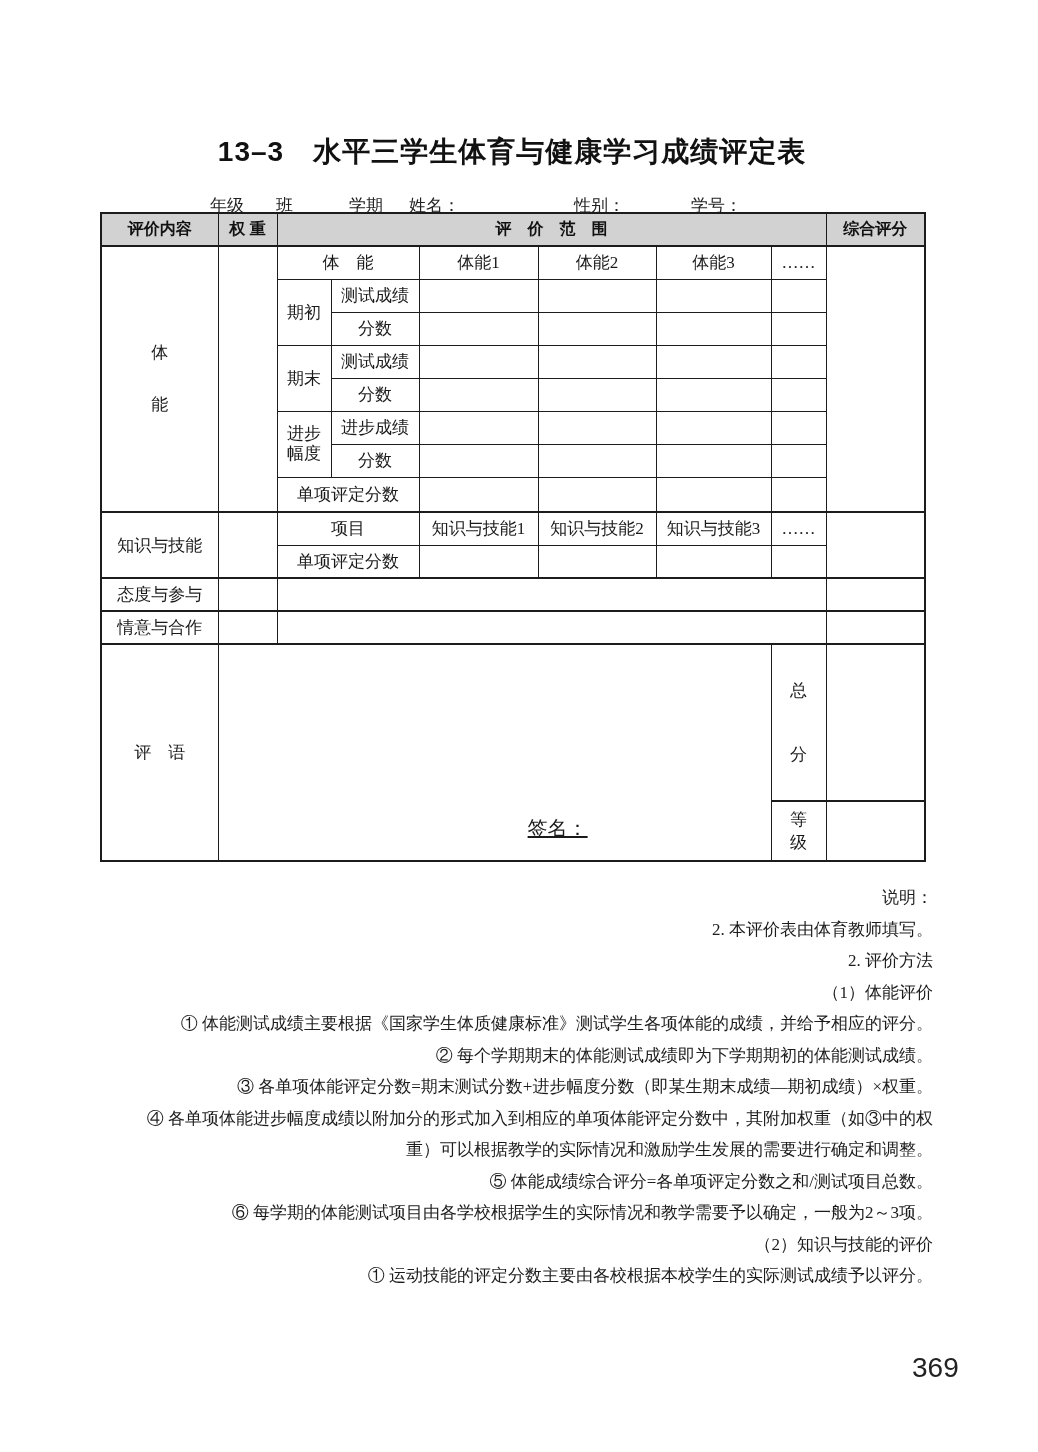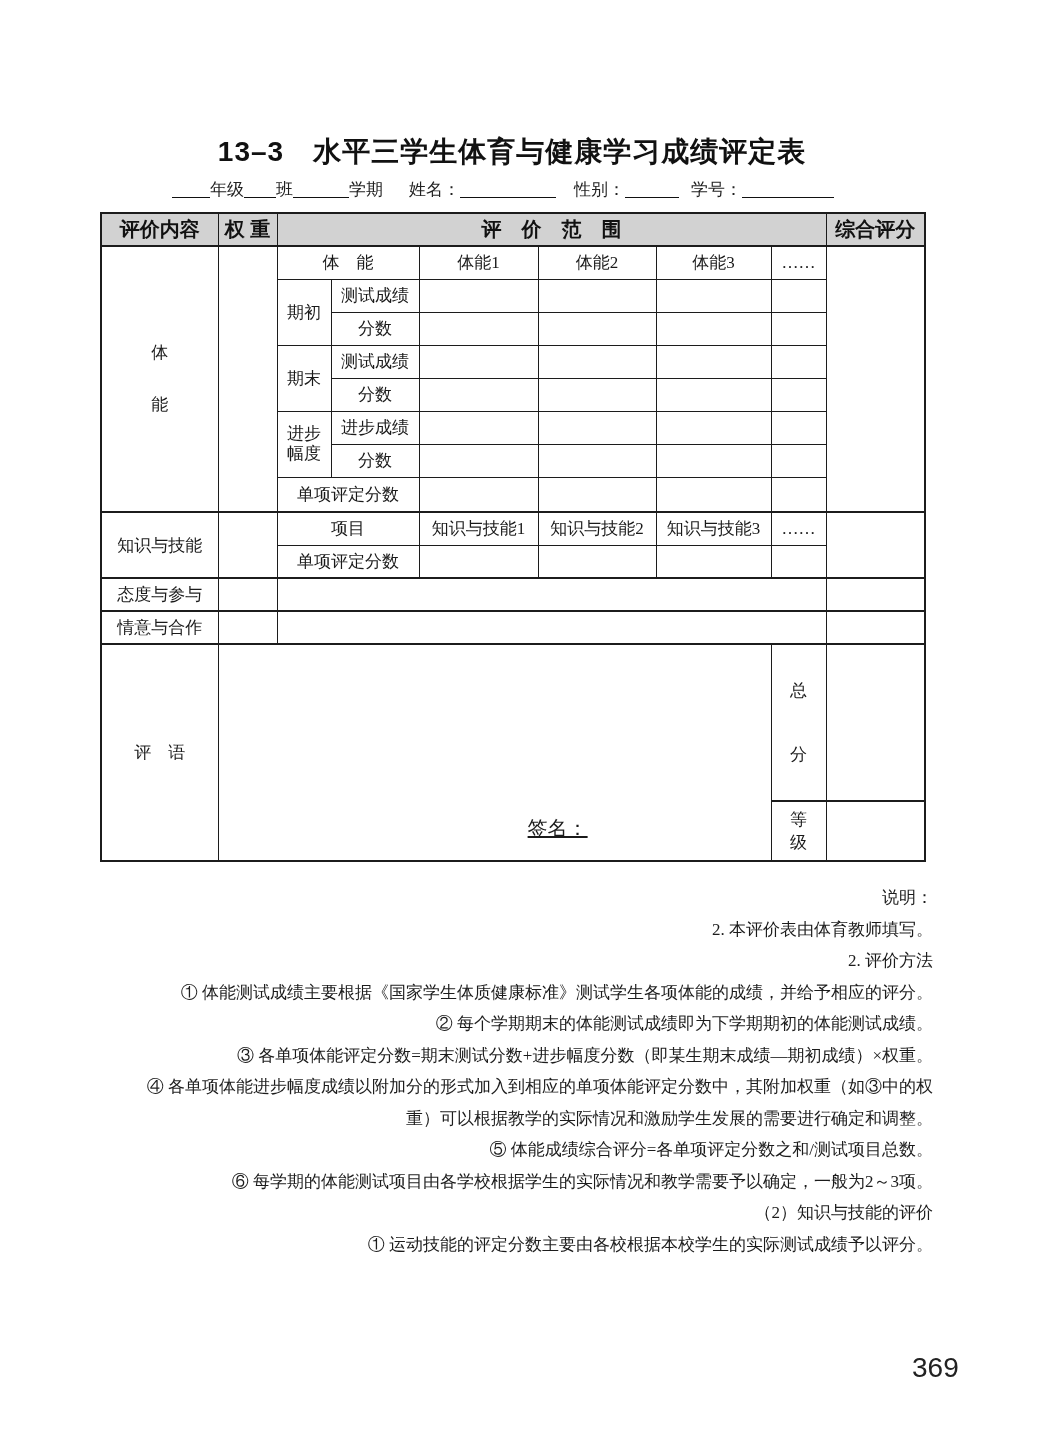--- a/index.html
+++ b/index.html
@@ -8,21 +8,21 @@
     font-family:"Liberation Serif","DejaVu Serif",serif;color:#1a1a1a;
     overflow:hidden;
   }
   .doc-title{
     position:absolute;top:133px;left:100px;width:824px;text-align:center;
     font-family:"Liberation Sans","DejaVu Sans",sans-serif;
     font-weight:bold;font-size:28px;letter-spacing:1px;color:#111;
   }
   
   .info-line{
-    position:absolute;top:178px;left:100px;width:824px;
+    position:absolute;top:194px;left:100px;width:824px;
     font-size:17px;white-space:nowrap;color:#222;
   }
   .info-inner{margin-left:72px;}
   .blank{
     display:inline-block;border-bottom:1.5px solid #111;
     height:17px;vertical-align:-3px;
   }
   .w38{width:38px}.w32{width:32px}.w56{width:56px}
   .w96{width:96px}.w54{width:54px}.w92{width:92px}
   .g26{display:inline-block;width:26px}
@@ -35,21 +35,21 @@
     border:1px solid #1c1c1c;padding:0;text-align:center;vertical-align:middle;
     font-size:17px;color:#1a1a1a;overflow:hidden;
   }
   tr.h33{height:33px}
   tr.h35{height:35px}
   tr.h157{height:157px}
   tr.h60{height:60px}
   td.hd{
     background:#d2d2d2;
     font-family:"Liberation Sans","DejaVu Sans",sans-serif;
-    font-weight:bold;font-size:20px;color:#111;
+    font-weight:bold;font-size:16px;color:#111;
     border-bottom:2px solid #1c1c1c;
   }
   tr.sec td{border-top:2px solid #1c1c1c;}
   .stk53{white-space:pre-line;line-height:52px;}
   .stk33{white-space:pre-line;line-height:20px;margin-left:44px;}
   .stk64{white-space:pre-line;line-height:64px;}
   .stk23{white-space:pre-line;line-height:23px;}
   td.cmt{position:relative;}
   .sig{position:absolute;left:56%;bottom:18px;font-size:20px;text-decoration:underline;}
   
@@ -210,20 +210,21 @@
     <td></td>
   </tr>
 </tbody>
     </table>
 </div>
 
 <div class="notes">
   <p>说明：</p>
   <p>2. 本评价表由体育教师填写。</p>
   <p>2. 评价方法</p>
+  <p>（1）体能评价</p>
   <p>① 体能测试成绩主要根据《国家学生体质健康标准》测试学生各项体能的成绩，并给予相应的评分。</p>
   <p>② 每个学期期末的体能测试成绩即为下学期期初的体能测试成绩。</p>
   <p>③ 各单项体能评定分数=期末测试分数+进步幅度分数（即某生期末成绩—期初成绩）×权重。</p>
   <p>④ 各单项体能进步幅度成绩以附加分的形式加入到相应的单项体能评定分数中，其附加权重（如③中的权重）可以根据教学的实际情况和激励学生发展的需要进行确定和调整。</p>
   <p>⑤ 体能成绩综合评分=各单项评定分数之和/测试项目总数。</p>
   <p>⑥ 每学期的体能测试项目由各学校根据学生的实际情况和教学需要予以确定，一般为2～3项。</p>
   <p>（2）知识与技能的评价</p>
   <p>① 运动技能的评定分数主要由各校根据本校学生的实际测试成绩予以评分。</p>
 </div>
 

